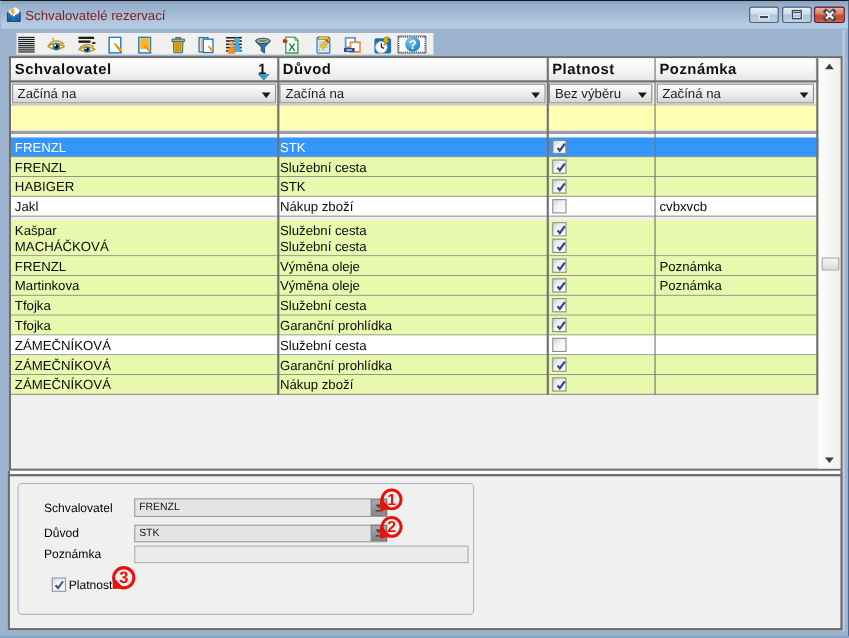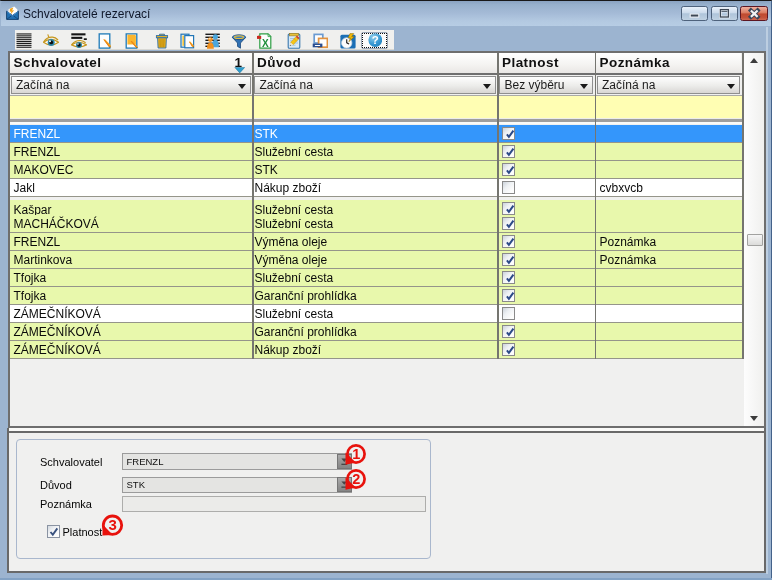--- a/index.html
+++ b/index.html
@@ -6,21 +6,21 @@
 html,body { width:772px; height:580px; overflow:hidden; }
 body { font-family:"Liberation Sans", sans-serif; position:relative; background:#9db5d1; }
 .a { position:absolute; }
 #w { position:absolute; left:0; top:0; width:772px; height:580px; background:#9cb4d0; border-radius:3px 3px 0 0; }
 
 #topline { left:0; top:0; width:772px; height:1px; background:#181818; border-radius:3px 3px 0 0; }
 #rightline { right:0; top:1px; width:1.2px; height:579px; background:#44628a; }
 #botline { left:0; top:578px; width:772px; height:2px; background:#83a2c4; }
 #titlebar { left:1px; top:1px; width:770px; height:25px; border-radius:3px 3px 0 0;
   background:linear-gradient(180deg,#89a2c1 0%,#97b0cc 15%,#a5bbd7 50%,#b3c9e1 80%,#b7cde4 100%); }
-#title { left:23px; top:6.5px; font-size:12px; color:#0f172a; }
+#title { left:23px; top:6.5px; font-size:12px; color:#7f1d1d; }
 
 .wbtn { top:6px; height:14.5px; border-radius:2.5px; border:1px solid #4e627c; }
 #btnmin  { left:681px;   width:27px; background:linear-gradient(180deg,#e9f1fa 0%,#ccdbec 45%,#aec4da 52%,#bfd1e2 100%); }
 #btnmax  { left:710.5px; width:27px; background:linear-gradient(180deg,#e9f1fa 0%,#ccdbec 45%,#aec4da 52%,#bfd1e2 100%); }
 #btncls  { left:739.5px; width:28.5px; background:linear-gradient(180deg,#efb0a0 0%,#dc8066 42%,#c04a30 55%,#c4523a 82%,#d06a52 100%); border-color:#5c1622; }
 
 #tbar { left:15px; top:29.5px; width:379px; height:20px; background:#f0f0ee; border-bottom:1px solid #d8d8d4; }
 .tico { position:absolute; top:33px; width:16px; height:16px; }
 
 #grid { left:8px; top:51.4px; width:758px; height:376.2px; border:2px solid #6e6e6e; background:#f0f0ef; }
@@ -281,21 +281,21 @@
 <div class="a row g" style="top:142.5px">
       <span class="c1">FRENZL</span>
       <span class="c2">Služební cesta</span>
       <span class="cb">
         <svg width="13" height="13" viewBox="0 0 13 13">
           <path d="M3.9,6.4 L5.9,8.9 L10.4,2.7" fill="none" stroke="#2c4a87" stroke-width="2"></path>
         </svg>
       </span>
     </div>
 <div class="a row g" style="top:160.5px">
-      <span class="c1">MAKOVEC</span>
+      <span class="c1">HABIGER</span>
       <span class="c2">STK</span>
       <span class="cb">
         <svg width="13" height="13" viewBox="0 0 13 13">
           <path d="M3.9,6.4 L5.9,8.9 L10.4,2.7" fill="none" stroke="#2c4a87" stroke-width="2"></path>
         </svg>
       </span>
     </div>
 <div class="a row w" style="top:178.5px">
       <span class="c1">Jakl</span>
       <span class="c2">Nákup zboží</span>

